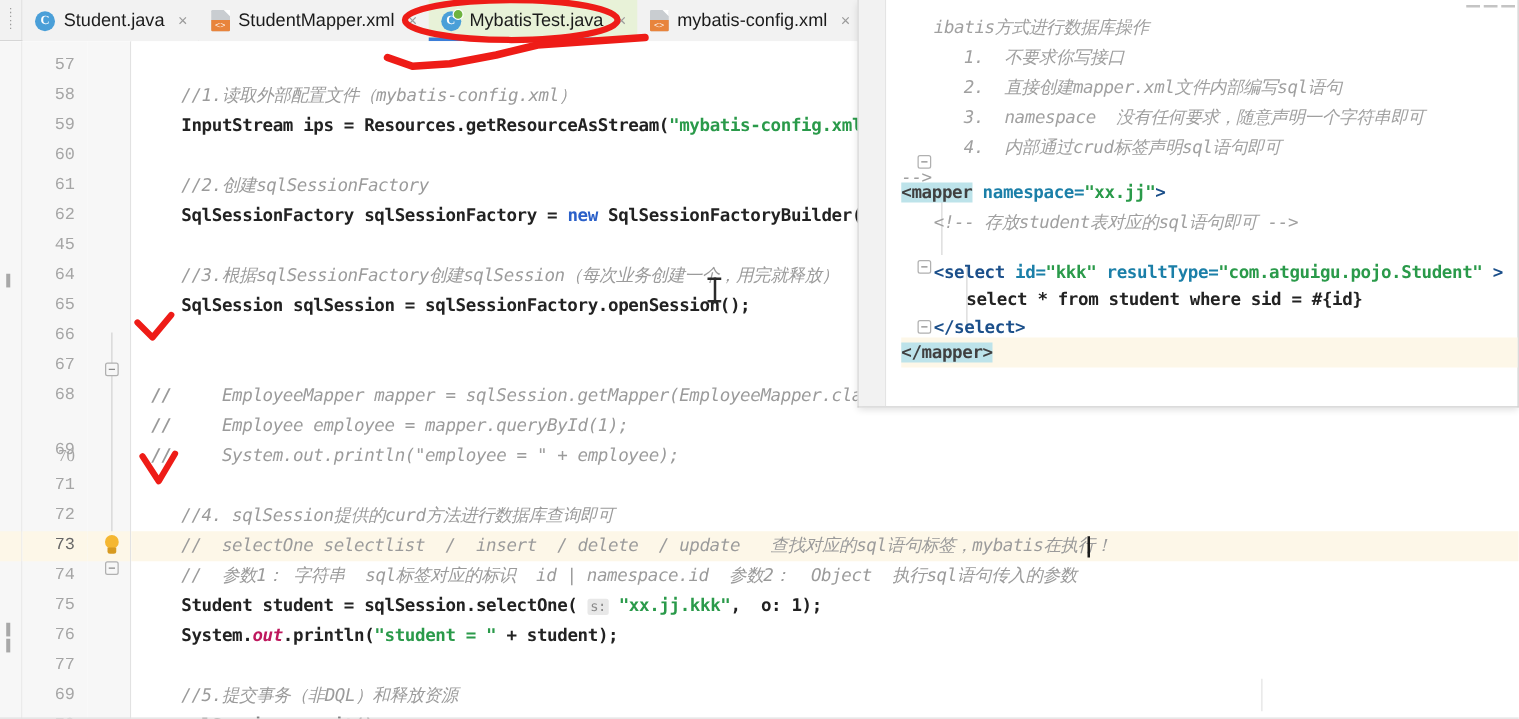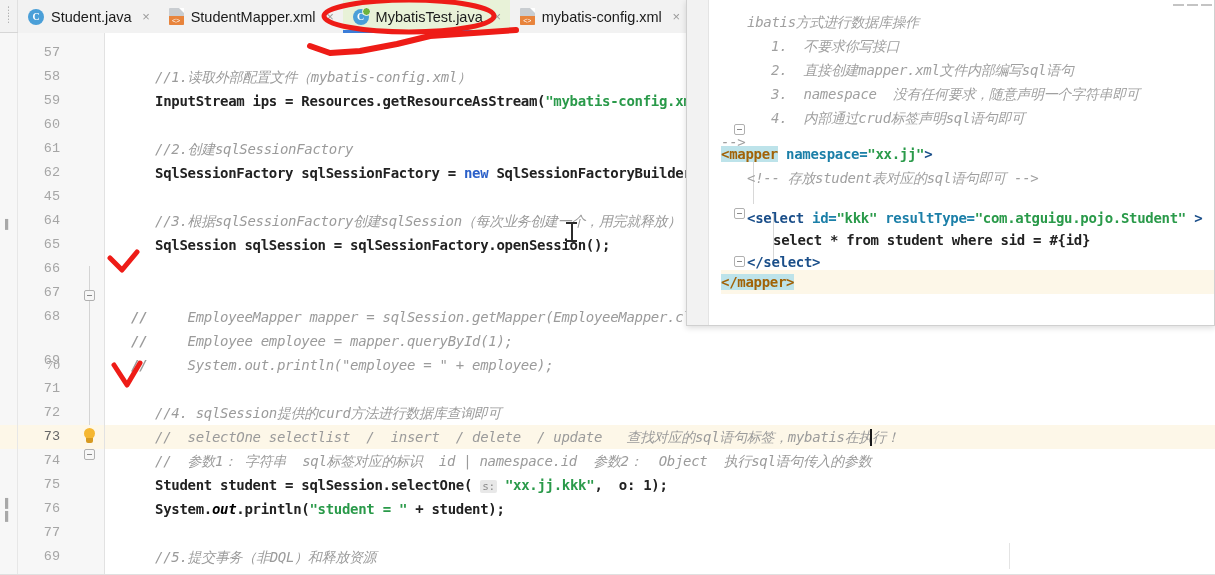--- a/index.html
+++ b/index.html
@@ -200,21 +200,21 @@
     text-align: right;
     color: #a6a6a6;
     font-size: 13.5px;
     line-height: 24px;
     font-family: "Liberation Mono", monospace;
   }
   .ln.cur { color: #666666; }
 
   .codetext {
     position: absolute;
-    left: 50px;
+    left: 40px;
     top: 0;
     line-height: 24px;
     font-size: 14px;
     font-family: "DejaVu Sans Mono", monospace;
     white-space: pre;
     color: #222222;
     font-weight: 600;
     letter-spacing: -0.3px;
   }
   .cmt-slashes {
@@ -224,21 +224,21 @@
     line-height: 24px;
     font-size: 14px;
     font-family: "DejaVu Sans Mono", monospace;
     color: #9a9a9a;
     font-style: italic;
   }
 
   .cm { color: #9b9b9b; font-style: italic; font-weight: 500; }
   .str { color: #2a9a4a; font-weight: 600; }
   .kw { color: #2b60c9; font-weight: 600; }
-  .fld { color: #000000; font-style: italic; font-weight: 600; }
+  .fld { color: #be185d; font-style: italic; font-weight: 600; }
   .phint {
     background: #e8e8e8;
     color: #8a8a8a;
     font-size: 11px;
     padding: 0 2px;
     border-radius: 2px;
     font-weight: 500;
   }
 
   .foldmark {
@@ -361,21 +361,21 @@
     line-height: 24px;
     font-size: 14px;
     font-family: "DejaVu Sans Mono", monospace;
     white-space: pre;
     color: #222222;
     font-weight: 600;
     letter-spacing: -0.3px;
   }
   .xrow.hl { background: #fdf7e8; }
   .xtag { color: #1b4f8a; font-weight: 700; }
-  .xtag-hl { background: #bde3ea; color: #a16207; font-weight: 700; }
+  .xtag-hl { background: #bde3ea; color: #404040; font-weight: 700; }
   .xattr { color: #1b7fa8; font-weight: 600; }
   .xval { color: #2a9a4a; font-weight: 600; }
   .xcm { color: #a0a0a0; font-style: italic; font-weight: 500; }
   .xsel { color: #222222; }
   .xfoldmark {
     position: absolute;
     left: 25px;
     width: 11px; height: 11px;
     border: 1px solid #b0b0b0;
     border-radius: 2px;

